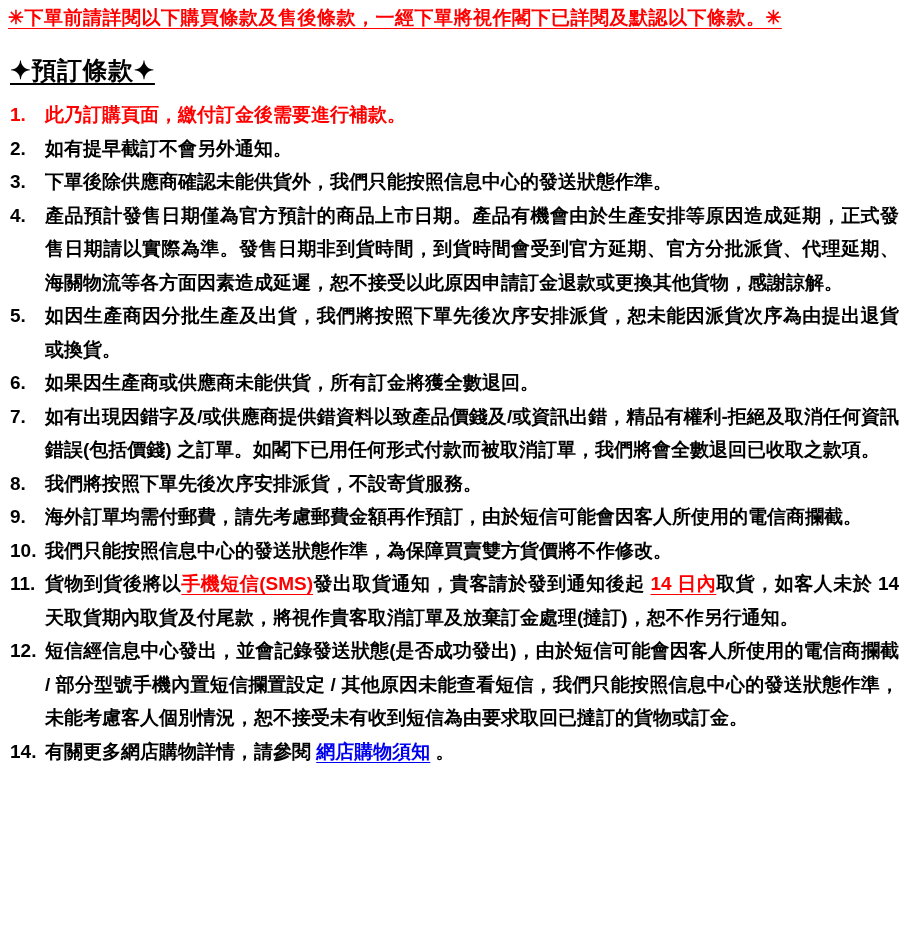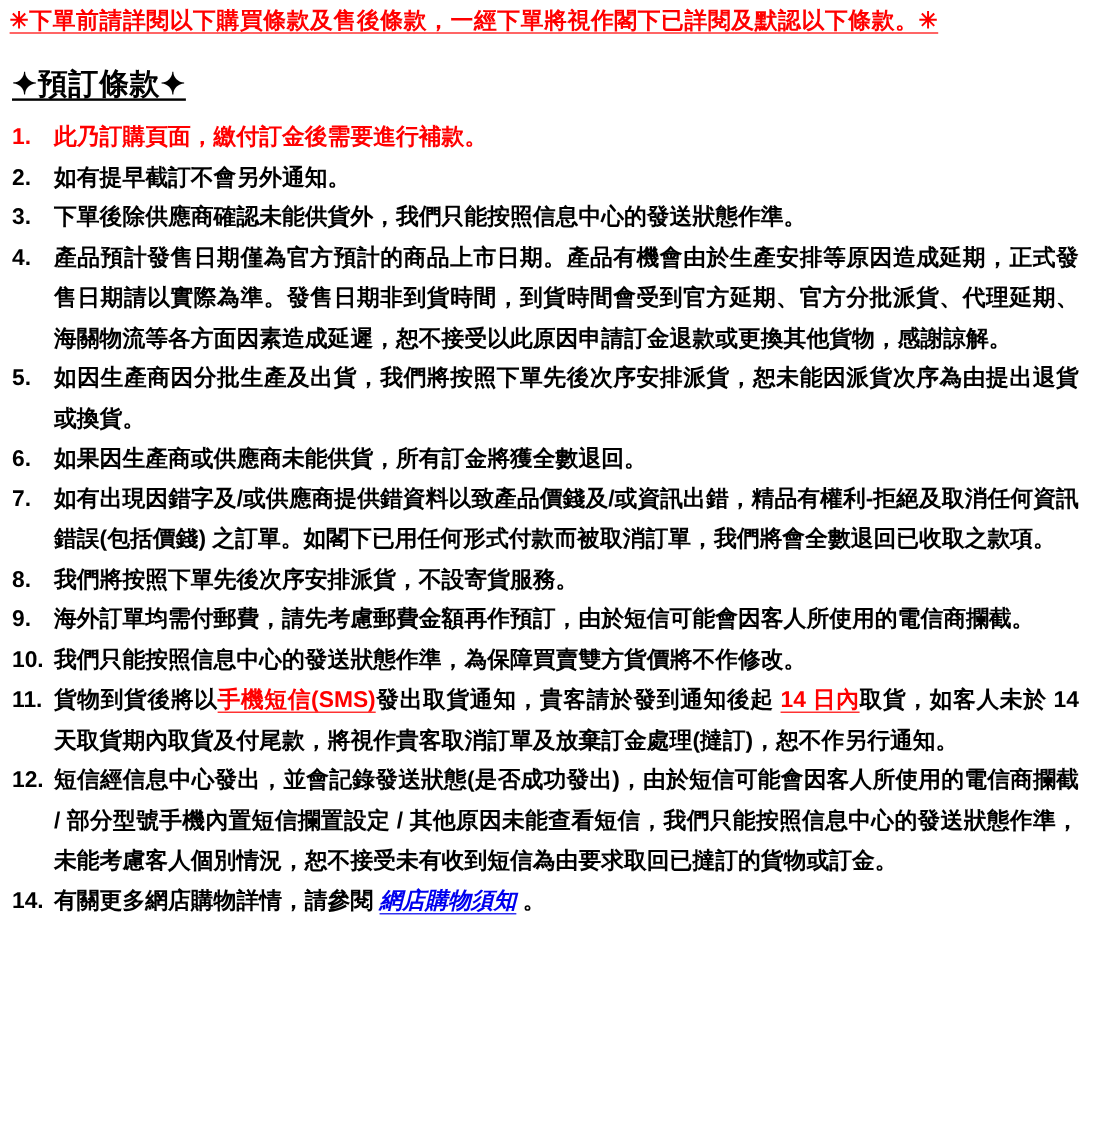--- a/index.html
+++ b/index.html
@@ -65,21 +65,20 @@
   .seg-red {
     color: #ff0000;
     text-decoration: underline;
     text-underline-offset: 4px;
   }
   .seg-link {
     color: #0000ee;
     text-decoration: underline;
     text-underline-offset: 4px;
     cursor: pointer;
-    font-style: italic;
   }
 </style>
 </head>
 <body>
 
 <div class="page">
   <p class="notice">✳下單前請詳閱以下購買條款及售後條款，一經下單將視作閣下已詳閱及默認以下條款。✳</p>
 
   <div>
     <span class="section-heading">✦預訂條款✦</span>

